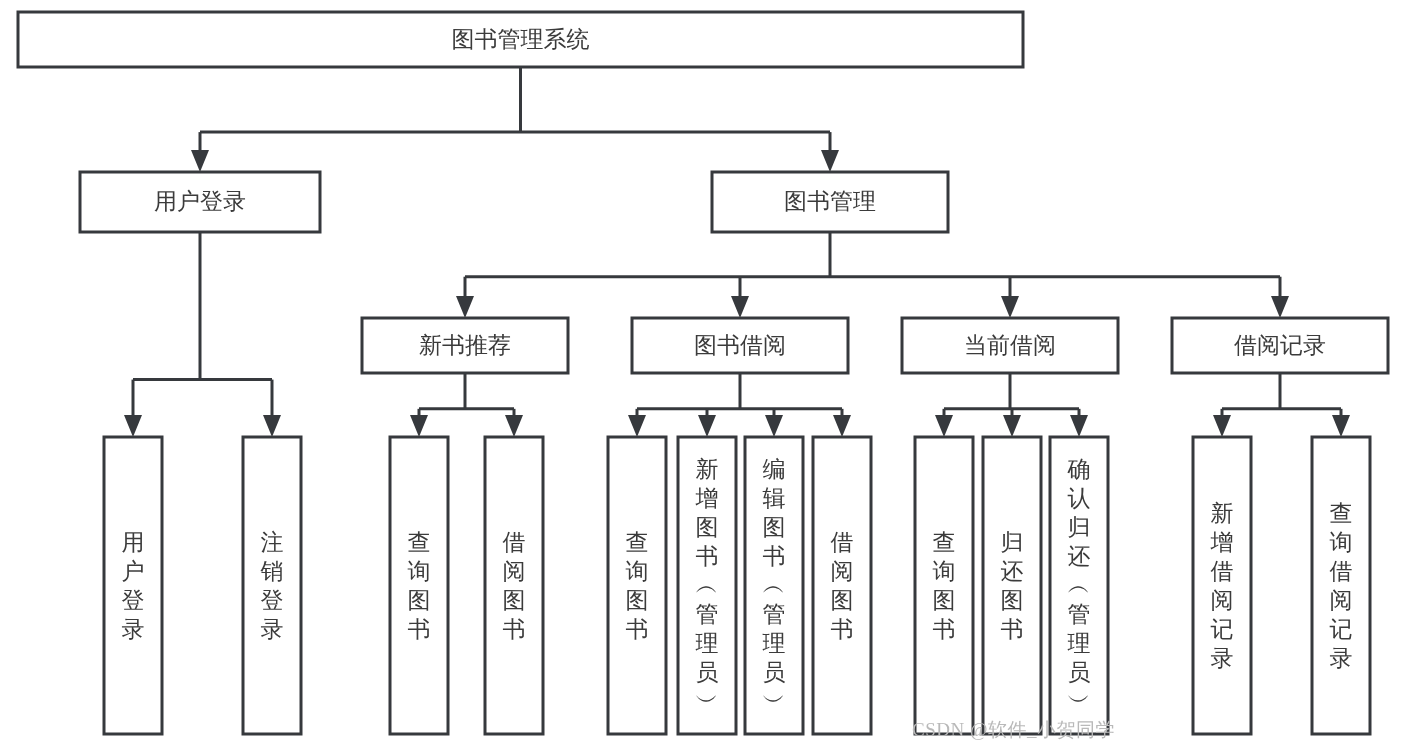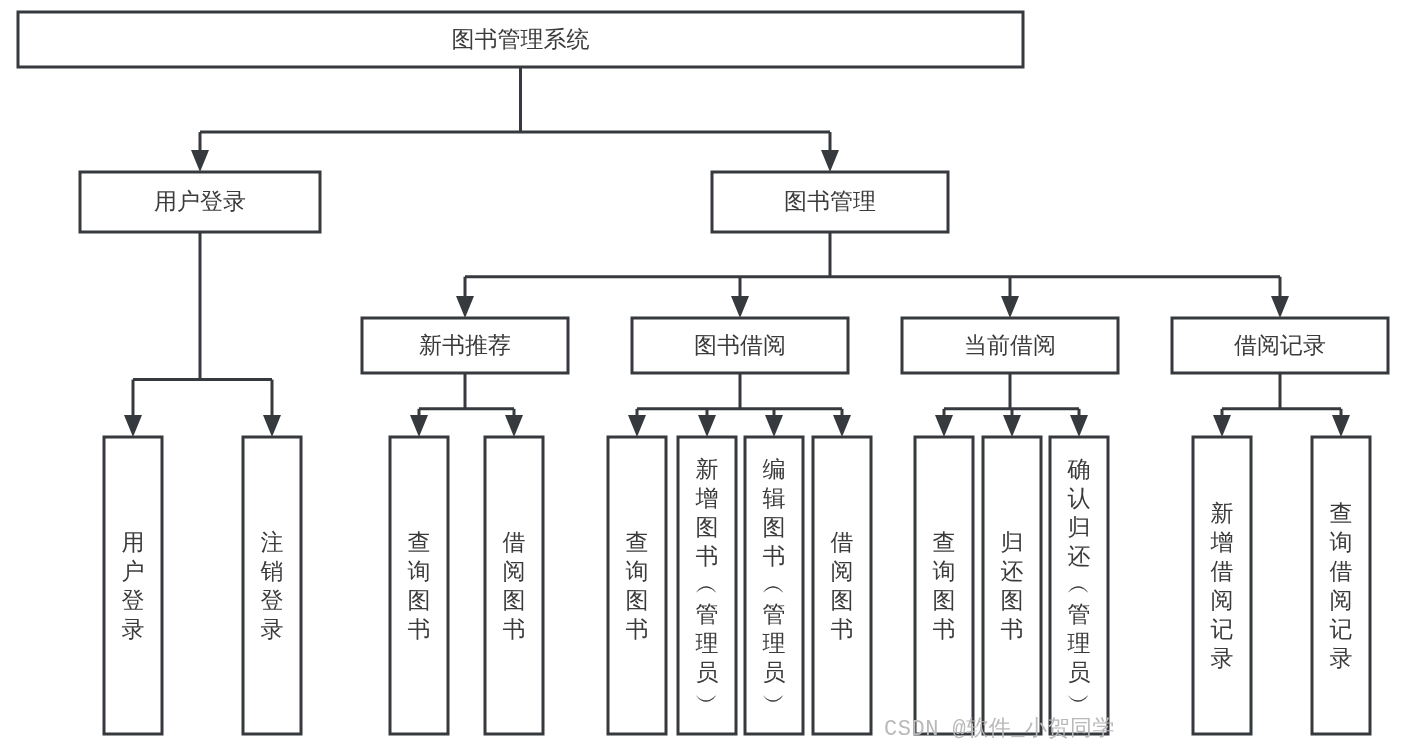--- a/index.html
+++ b/index.html
@@ -53,22 +53,22 @@
     fill: #3b3b3b;
     font-family: "Liberation Sans", "DejaVu Sans", sans-serif;
     font-size: 23px;
     text-anchor: middle;
   }
   .watermark {
     position: absolute;
     right: 10px;
     bottom: 4px;
     color: #b9b9b9;
-    font-size: 22px;
-    font-family: Liberation Mono, monospace;
+    font-size: 19px;
+    font-family: Liberation Serif, serif;
     white-space: nowrap;
     letter-spacing: 0.5px;
     pointer-events: none;
   }
 </style>
 </head>
 <body>
 
 <div id="diagram-root">
   <svg class="flow" viewBox="0 0 1405 747" xmlns="http://www.w3.org/2000/svg">

